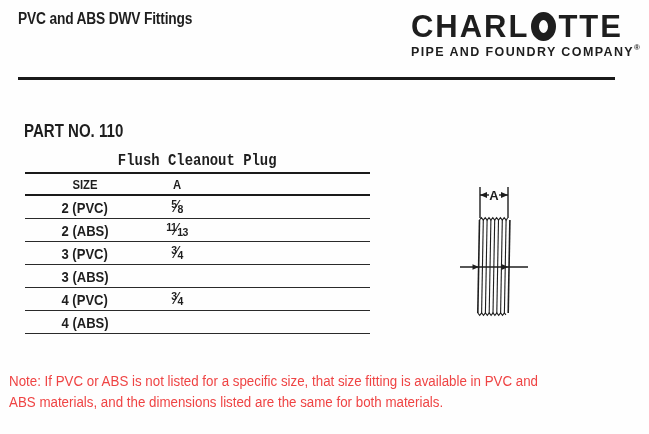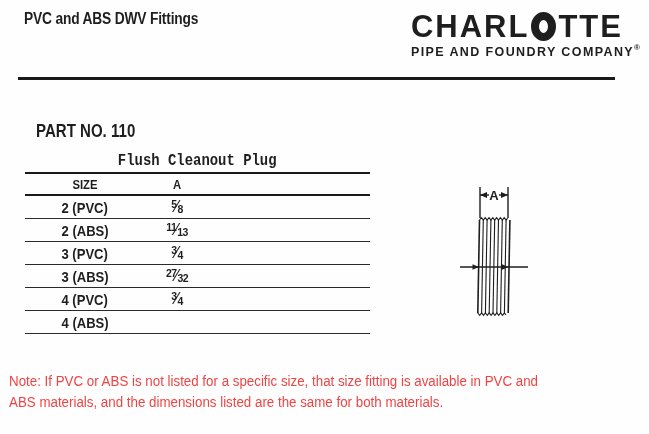--- a/index.html
+++ b/index.html
@@ -4,34 +4,34 @@
 <style>
   html,body { margin:0; padding:0; background:#e8e8e8; }
   .page {
     position:relative; width:649px; height:434px; background:#fefefe;
     font-family:"Liberation Sans", sans-serif; color:#1e1e1e; overflow:hidden;
     margin:0 auto;
   }
   .cond  { display:inline-block; transform:scaleX(0.87); transform-origin:50% 50%; white-space:nowrap; }
   .cond-l{ display:inline-block; transform:scaleX(0.86); transform-origin:0 50%; white-space:nowrap; }
 
-  .page-title { position:absolute; left:24px; top:10px; font-size:16px; font-weight:bold; letter-spacing:-0.2px; }
+  .page-title { position:absolute; left:18px; top:10px; font-size:16px; font-weight:bold; letter-spacing:-0.2px; }
 
   .logo { position:absolute; right:9px; top:12px; text-align:left; }
   .wordmark { font-size:31px; font-weight:bold; letter-spacing:2px; line-height:30px; white-space:nowrap; }
   .logo-o {
     display:inline-block; width:9px; height:13px; border:8px solid #1e1e1e;
     border-radius:50%; margin:0 2px; vertical-align:-4px;
   }
   .logo-sub { font-size:12.5px; font-weight:bold; letter-spacing:1.4px; margin-top:1px; white-space:nowrap; }
   .reg { font-size:8px; vertical-align:6px; letter-spacing:0; }
 
   .header-rule { position:absolute; left:18px; top:77px; width:597px; height:3px; background:#1a1a1a; }
 
-  .part-no { position:absolute; left:36px; top:121px; font-size:17.5px; font-weight:bold; }
+  .part-no { position:absolute; left:24px; top:121px; font-size:17.5px; font-weight:bold; }
 
   .dim-table { position:absolute; left:25px; top:150px; width:345px; }
   .tbl-title { text-align:center; font-size:16px; font-weight:bold; height:22px; line-height:22px;
                border-bottom:2px solid #1a1a1a;font-family:Liberation Mono, monospace; }
   .tbl-head { display:grid; grid-template-columns:120px 64px 1fr; height:20px; align-items:center;
               border-bottom:2px solid #1a1a1a; font-size:13px; font-weight:bold; }
   .tbl-row  { display:grid; grid-template-columns:120px 64px 1fr; height:22px; align-items:center;
               border-bottom:1.5px solid #2a2a2a; font-size:15px; font-weight:bold; }
   .cell { text-align:center; }
   .frac { font-weight:bold; white-space:nowrap; }
@@ -87,21 +87,20 @@
         </div>
 
         <div class="tbl-row">
           <span class="cell"><span class="cond">3 (PVC)</span></span>
           <span class="cell"><span class="frac"><span class="num">3</span><span class="slash">⁄</span><span class="den">4</span></span></span>
           <span></span>
         </div>
 
         <div class="tbl-row">
           <span class="cell"><span class="cond">3 (ABS)</span></span>
-          <span class="cell"><span class="frac"><span class="num">27</span><span class="slash">⁄</span><span class="den">32</span></span></span>
           <span></span>
         </div>
 
         <div class="tbl-row">
           <span class="cell"><span class="cond">4 (PVC)</span></span>
           <span class="cell"><span class="frac"><span class="num">3</span><span class="slash">⁄</span><span class="den">4</span></span></span>
           <span></span>
         </div>
 
         <div class="tbl-row">

